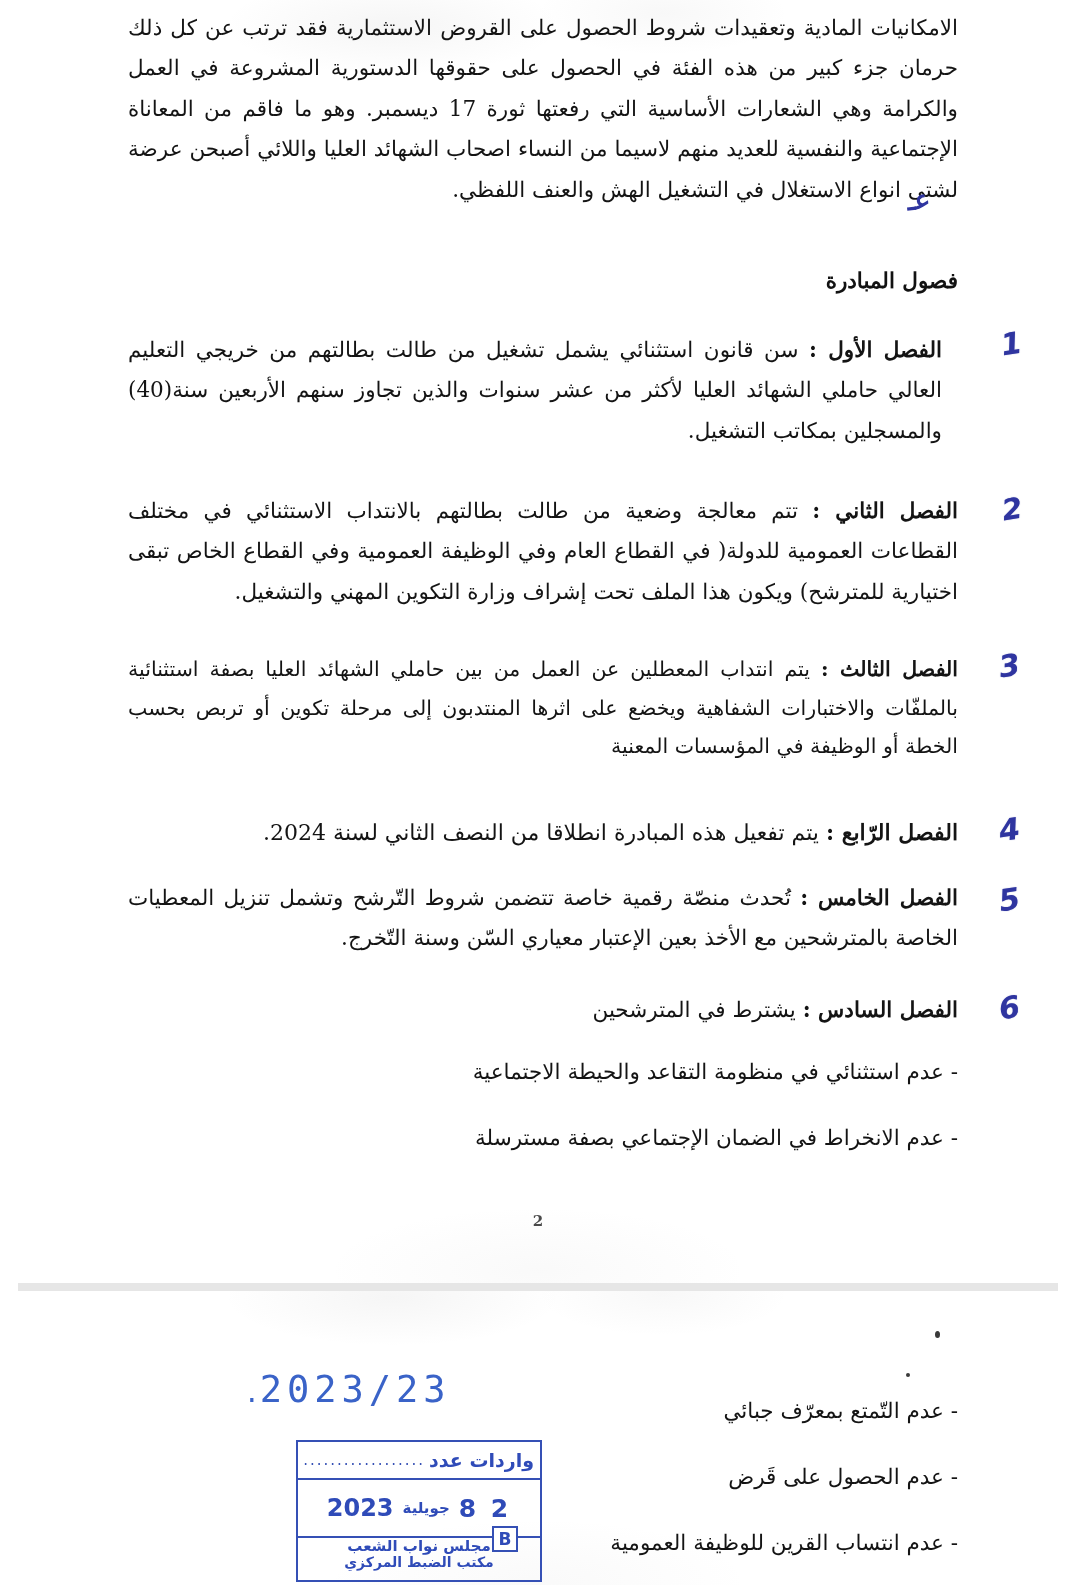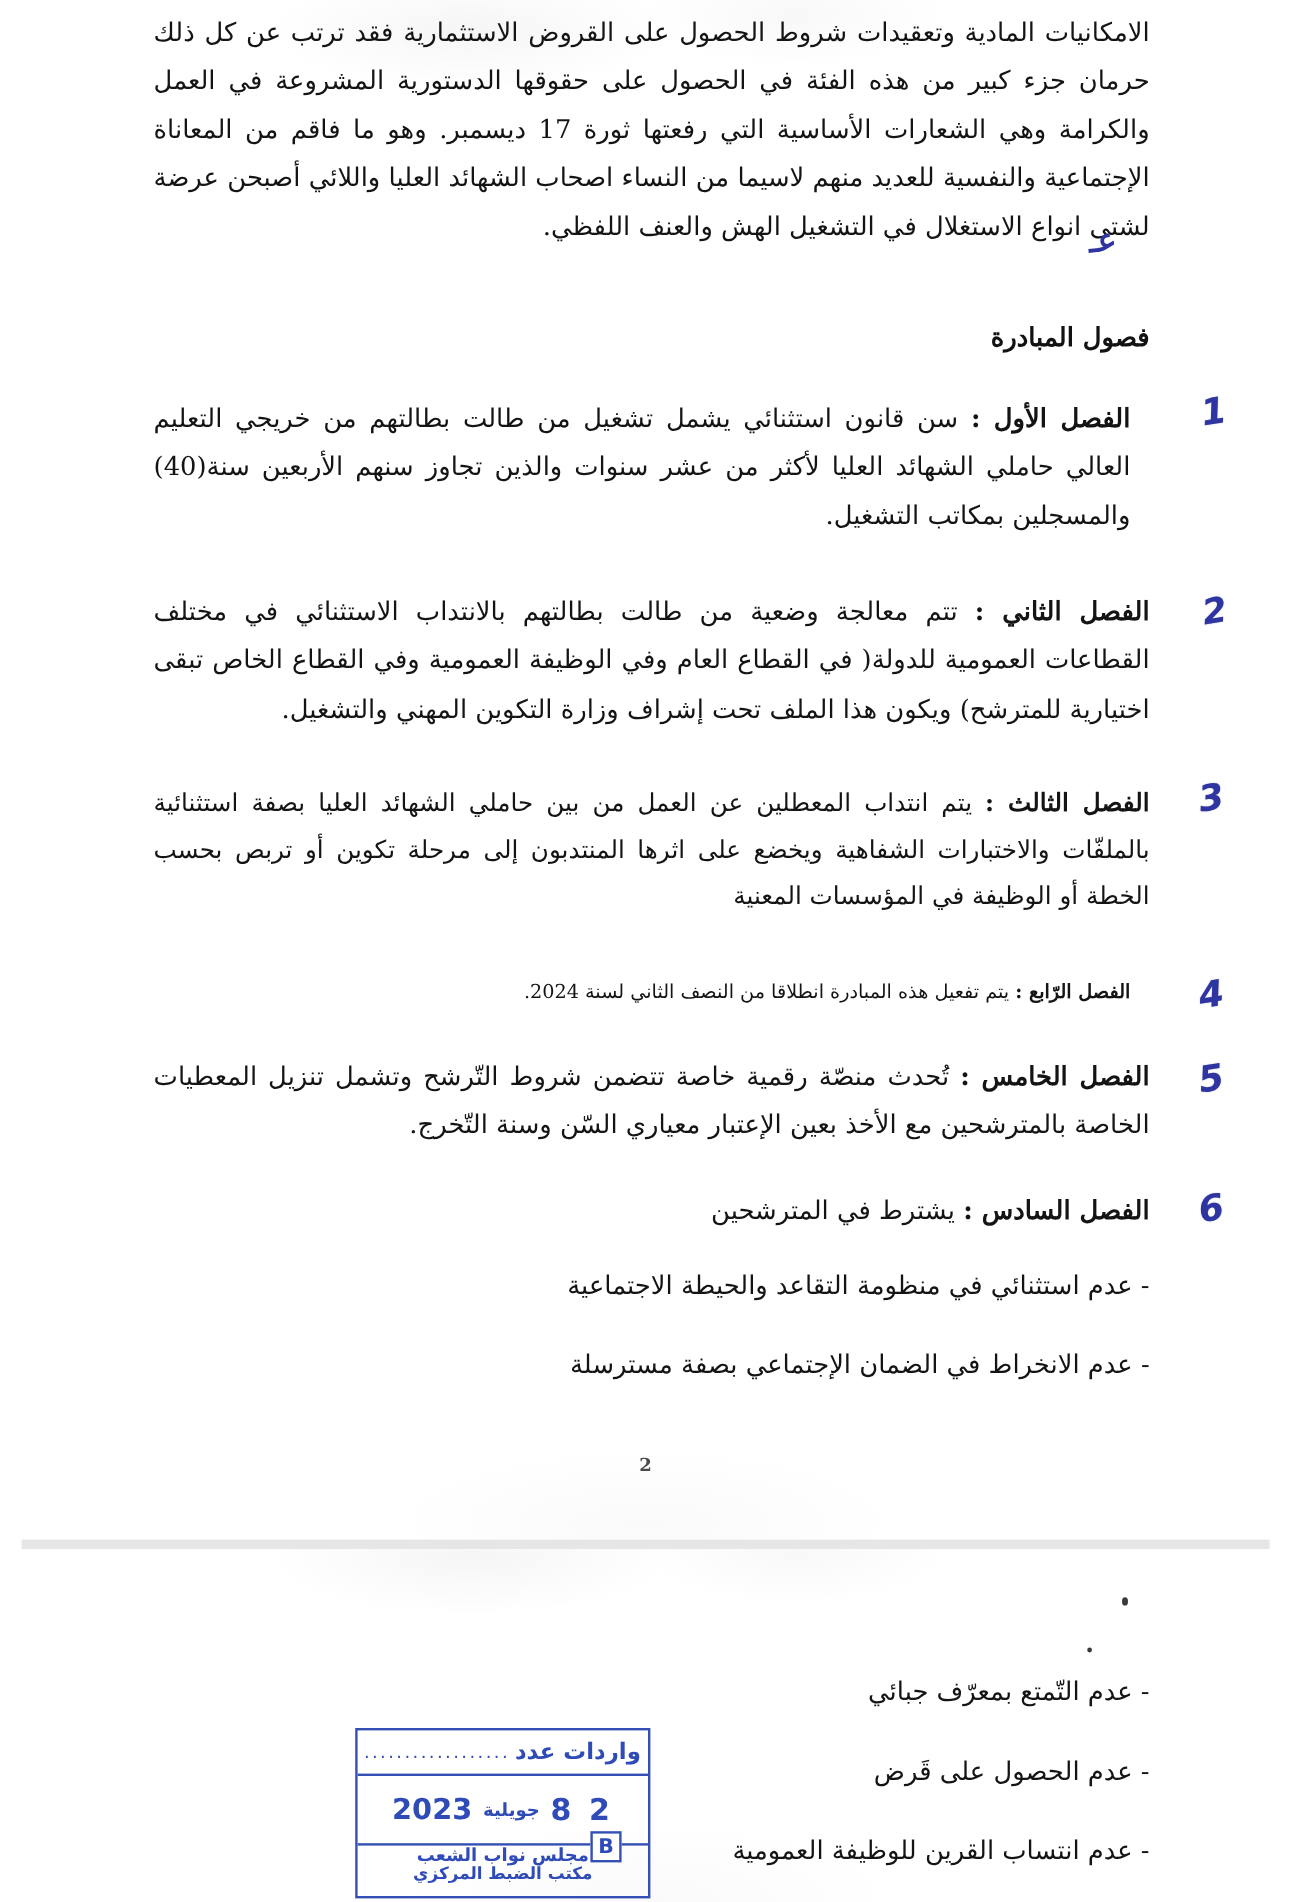--- a/index.html
+++ b/index.html
@@ -292,21 +292,21 @@
         <span>تتم معالجة وضعية من طالت بطالتهم بالانتداب الاستثنائي في مختلف القطاعات العمومية للدولة( في القطاع العام وفي الوظيفة العمومية وفي القطاع الخاص تبقى اختيارية للمترشح) ويكون هذا الملف تحت إشراف وزارة التكوين المهني والتشغيل.</span>
       </div>
       <div class="hand-num" style="right:36px; top:492px; font-size:29px;">2</div>
 
       <div class="para justified" style="top:650px; right:100px; left:110px; font-size:20.5px;">
         <span class="lead">الفصل الثالث :</span>
         <span>يتم انتداب المعطلين عن العمل من بين حاملي الشهائد العليا بصفة استثنائية بالملفّات والاختبارات الشفاهية ويخضع على اثرها المنتدبون إلى مرحلة تكوين أو تربص بحسب الخطة أو الوظيفة في المؤسسات المعنية</span>
       </div>
       <div class="hand-num" style="right:38px; top:648px;">3</div>
 
-      <div class="para rightonly" style="top:812px; right:116px; left:110px; font-size:16px;">
+      <div class="para rightonly" style="top:812px; right:100px; left:110px; font-size:22px;">
         <span class="lead">الفصل الرّابع :</span>
         <span>يتم تفعيل هذه المبادرة انطلاقا من النصف الثاني لسنة 2024.</span>
       </div>
       <div class="hand-num" style="right:38px; top:812px;">4</div>
 
       <div class="para justified" style="top:878px; right:100px; left:110px;">
         <span class="lead">الفصل الخامس :</span>
         <span>تُحدث منصّة رقمية خاصة تتضمن شروط التّرشح وتشمل تنزيل المعطيات الخاصة بالمترشحين مع الأخذ بعين الإعتبار معياري السّن وسنة التّخرج.</span>
       </div>
       <div class="hand-num" style="right:38px; top:882px;">5</div>
@@ -335,20 +335,23 @@
 
     <div class="para rightonly" style="top:100px; right:100px; left:330px; text-align:center;">- عدم التّمتع بمعرّف جبائي</div>
 
     <div class="para rightonly" style="top:166px; right:100px; left:330px; text-align:center;">- عدم الحصول على قَرض</div>
 
     <div class="para rightonly" style="top:232px; right:100px; left:330px; text-align:center;">- عدم انتساب القرين للوظيفة العمومية</div>
   </div>
 
   <div class="stamp-wrap">
 
+    <div class="stamp-handnumber">
+      <span>2023/23</span><span class="dot">.</span>
+    </div>
 
     <div class="stamp-box">
 
       <div class="stamp-row r1">
         <span class="stamp-label">واردات عدد</span>
         <span class="stamp-dots">..................</span>
       </div>
 
       <div class="stamp-row r2">
         <span class="stamp-date-seg stamp-day">2 8</span>

